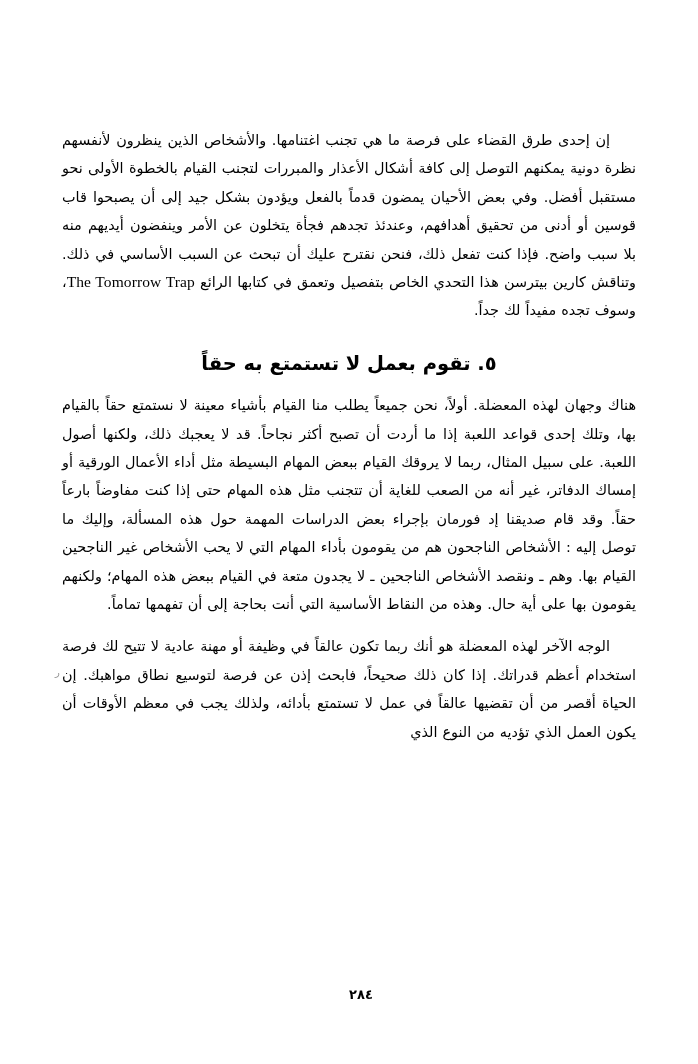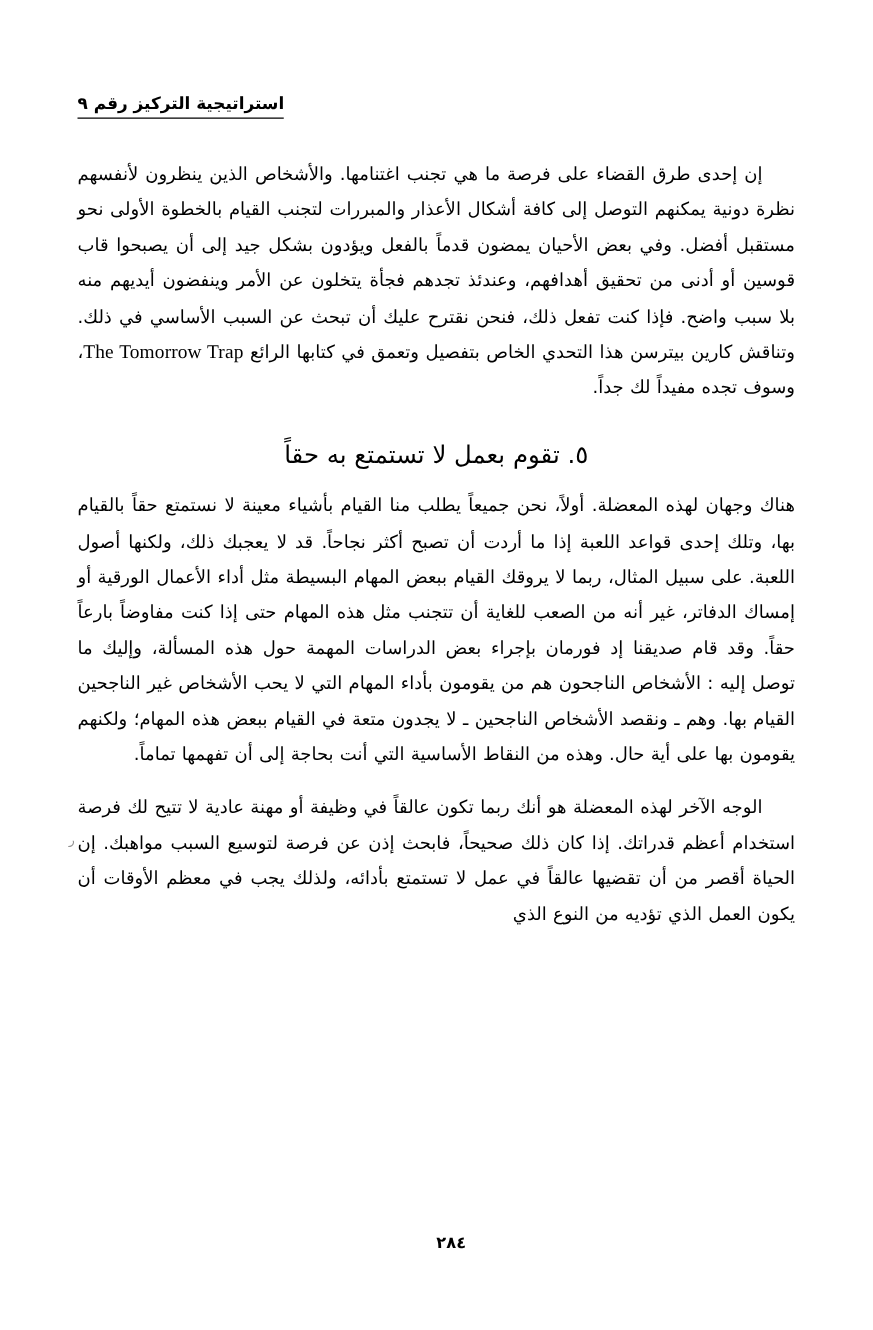--- a/index.html
+++ b/index.html
@@ -86,21 +86,21 @@
     direction: ltr;
     unicode-bidi: embed;
     letter-spacing: 0.1px;
   }
 
   
   .section-heading {
     margin: 26px 0 14px 0;
     font-family: "DejaVu Sans", sans-serif;
     font-size: 19.5px;
-    font-weight: normal;
+    font-weight: bold;
     color: #000000;
     text-align: center;
     line-height: 1.35;
     direction: rtl;
     letter-spacing: 0.2px;
   }
 
   
   .folio {
     position: absolute;
@@ -129,36 +129,33 @@
     font-family: "DejaVu Sans", sans-serif;
     opacity: 0.75;
     direction: ltr;
   }
 </style>
 </head>
 <body>
 
 <div class="page">
 
-  <div class="running-header">
-    <span class="running-header-text">استراتيجية التركيز رقم ٩</span>
-  </div>
 
   <div class="content">
 
 
     <p class="para indent">
       <span>إن إحدى طرق القضاء على فرصة ما هي تجنب اغتنامها. والأشخاص الذين ينظرون لأنفسهم نظرة دونية يمكنهم التوصل إلى كافة أشكال الأعذار والمبررات لتجنب القيام بالخطوة الأولى نحو مستقبل أفضل. وفي بعض الأحيان يمضون قدماً بالفعل ويؤدون بشكل جيد إلى أن يصبحوا قاب قوسين أو أدنى من تحقيق أهدافهم، وعندئذ تجدهم فجأة يتخلون عن الأمر وينفضون أيديهم منه بلا سبب واضح. فإذا كنت تفعل ذلك، فنحن نقترح عليك أن تبحث عن السبب الأساسي في ذلك. وتناقش كارين بيترسن هذا التحدي الخاص بتفصيل وتعمق في كتابها الرائع </span><span class="latin-title">The Tomorrow Trap</span><span>، وسوف تجده مفيداً لك جداً.</span>
     </p>
 
     <h2 class="section-heading">٥. تقوم بعمل لا تستمتع به حقاً</h2>
 
     <p class="para">هناك وجهان لهذه المعضلة. أولاً، نحن جميعاً يطلب منا القيام بأشياء معينة لا نستمتع حقاً بالقيام بها، وتلك إحدى قواعد اللعبة إذا ما أردت أن تصبح أكثر نجاحاً. قد لا يعجبك ذلك، ولكنها أصول اللعبة. على سبيل المثال، ربما لا يروقك القيام ببعض المهام البسيطة مثل أداء الأعمال الورقية أو إمساك الدفاتر، غير أنه من الصعب للغاية أن تتجنب مثل هذه المهام حتى إذا كنت مفاوضاً بارعاً حقاً. وقد قام صديقنا إد فورمان بإجراء بعض الدراسات المهمة حول هذه المسألة، وإليك ما توصل إليه : الأشخاص الناجحون هم من يقومون بأداء المهام التي لا يحب الأشخاص غير الناجحين القيام بها. وهم ـ ونقصد الأشخاص الناجحين ـ لا يجدون متعة في القيام ببعض هذه المهام؛ ولكنهم يقومون بها على أية حال. وهذه من النقاط الأساسية التي أنت بحاجة إلى أن تفهمها تماماً.</p>
 
-    <p class="para indent gap-before">الوجه الآخر لهذه المعضلة هو أنك ربما تكون عالقاً في وظيفة أو مهنة عادية لا تتيح لك فرصة استخدام أعظم قدراتك. إذا كان ذلك صحيحاً، فابحث إذن عن فرصة لتوسيع السبب مواهبك. إن الحياة أقصر من أن تقضيها عالقاً في عمل لا تستمتع بأدائه، ولذلك يجب في معظم الأوقات أن يكون العمل الذي تؤديه من النوع الذي</p>
+    <p class="para indent gap-before">الوجه الآخر لهذه المعضلة هو أنك ربما تكون عالقاً في وظيفة أو مهنة عادية لا تتيح لك فرصة استخدام أعظم قدراتك. إذا كان ذلك صحيحاً، فابحث إذن عن فرصة لتوسيع نطاق مواهبك. إن الحياة أقصر من أن تقضيها عالقاً في عمل لا تستمتع بأدائه، ولذلك يجب في معظم الأوقات أن يكون العمل الذي تؤديه من النوع الذي</p>
 
   </div>
 
   <div class="margin-artifact">ر</div>
 
   <div class="folio">٢٨٤</div>
 
 </div>
 
 </body></html>

